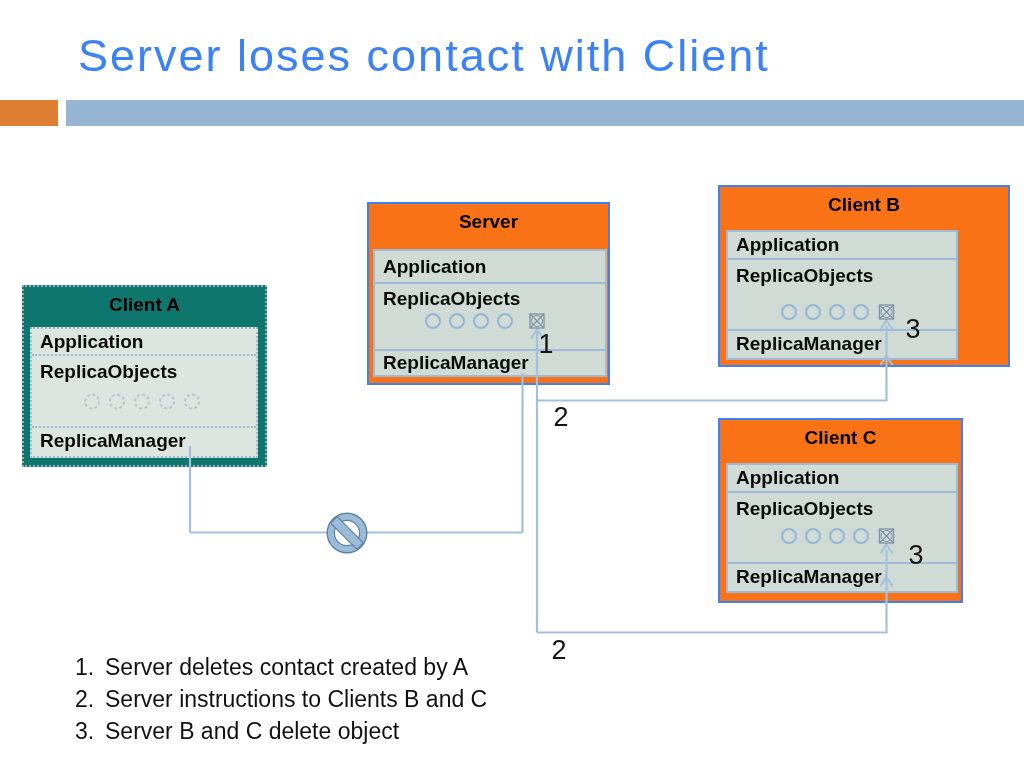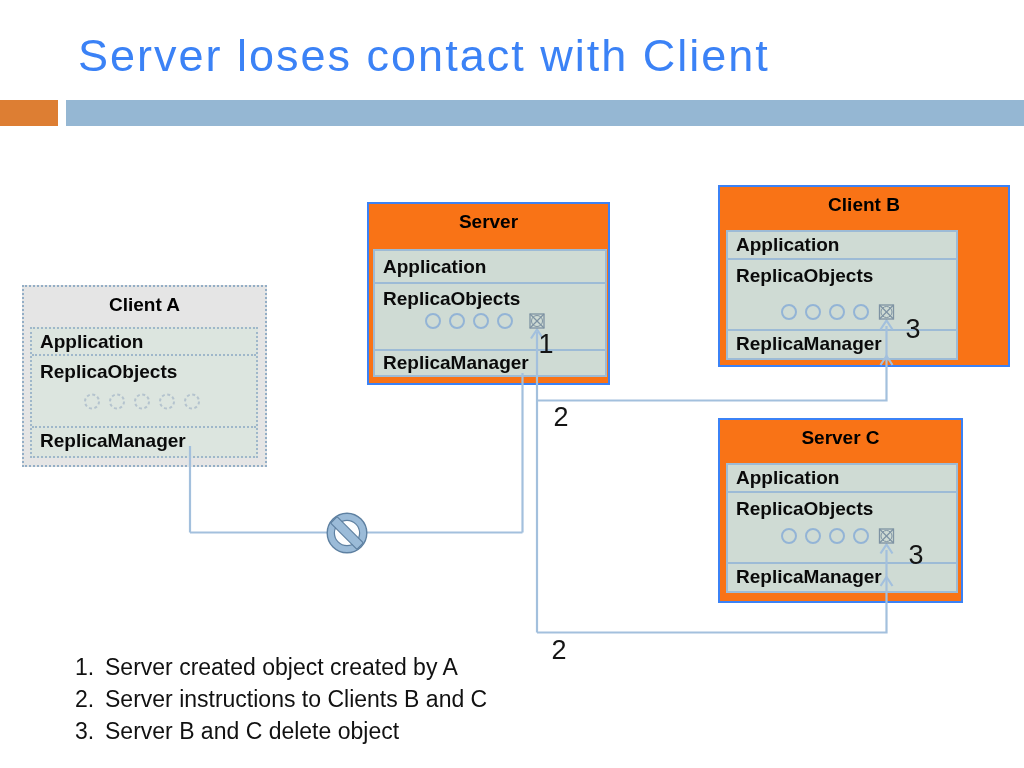--- a/index.html
+++ b/index.html
@@ -16,21 +16,21 @@
   .bar-blue   { left:66px; width:958px; background:#95b7d3; }
 
   .node { position:absolute; background:#f97316; border:2px solid #3b82f6; box-sizing:border-box; }
   .node-title { position:absolute; top:7px; left:0; right:0; text-align:center;
     font-weight:bold; font-size:19px; color:#000; }
   .node-body { position:absolute; box-sizing:border-box; border:2px solid #9dbbd6; background:#cfdbd4; }
   .node-row  { box-sizing:border-box; border-bottom:2px solid #9dbbd6; padding-left:8px;
     font-weight:bold; font-size:19px; color:#0a0a0a; overflow:hidden; white-space:nowrap; }
   .node-row.last { border-bottom:none; }
 
-  .node.ghost { background:#e5e5e5; border:2px dotted #93aec6;padding-left:20px; }
+  .node.ghost { background:#0f766e; border:2px dotted #93aec6;padding-left:20px; }
   .node.ghost .node-body { border:2px dotted #9fb7ca; background:#dce5df; }
   .node.ghost .node-row  { border-bottom:2px dotted #9fb7ca; }
   .node.ghost .node-row.last { border-bottom:none; }
 
   .overlay { position:absolute; left:0; top:0; width:1024px; height:768px; pointer-events:none; }
 
   .step-num { position:absolute; font-size:27px; color:#141414; text-align:center; line-height:27px; }
 
   .notes { position:absolute; left:75px; top:651px; font-size:23px; color:#111; }
   .note-line { height:32px; line-height:32px; white-space:nowrap; }
@@ -66,21 +66,21 @@
   <div class="node" style="left:718px; top:185px; width:292px; height:182px;">
     <div class="node-title">Client B</div>
     <div class="node-body" style="left:6px; top:43px; width:232px; height:130px;">
       <div class="node-row" style="height:28px; line-height:26px;">Application</div>
       <div class="node-row" style="height:71px; line-height:28px; padding-top:2px;">ReplicaObjects</div>
       <div class="node-row last" style="height:27px; line-height:25px;">ReplicaManager</div>
     </div>
   </div>
 
   <div class="node" style="left:718px; top:418px; width:245px; height:185px;">
-    <div class="node-title">Server C</div>
+    <div class="node-title">Client C</div>
     <div class="node-body" style="left:6px; top:43px; width:232px; height:130px;">
       <div class="node-row" style="height:28px; line-height:26px;">Application</div>
       <div class="node-row" style="height:71px; line-height:28px; padding-top:2px;">ReplicaObjects</div>
       <div class="node-row last" style="height:27px; line-height:25px;">ReplicaManager</div>
     </div>
   </div>
 
   <svg class="overlay" viewBox="0 0 1024 768">
     <g stroke="#a3c0dd" stroke-width="2.2" fill="none">
       <path d="M190 446 V532.5"></path>
@@ -154,21 +154,21 @@
   </svg>
 
   <div class="step-num" style="left:534px; top:331px; width:24px;">1</div>
   <div class="step-num" style="left:546px; top:404px; width:30px;">2</div>
   <div class="step-num" style="left:544px; top:637px; width:30px;">2</div>
   <div class="step-num" style="left:898px; top:316px; width:30px;">3</div>
   <div class="step-num" style="left:901px; top:542px; width:30px;">3</div>
 
   <div class="notes">
     <div class="note-line">
-      <span class="note-num">1.</span><span class="note-text">Server created object created by A</span>
+      <span class="note-num">1.</span><span class="note-text">Server deletes contact created by A</span>
     </div>
     <div class="note-line">
       <span class="note-num">2.</span><span class="note-text">Server instructions to Clients B and C</span>
     </div>
     <div class="note-line">
       <span class="note-num">3.</span><span class="note-text">Server B and C delete object</span>
     </div>
   </div>
 
 </div>

